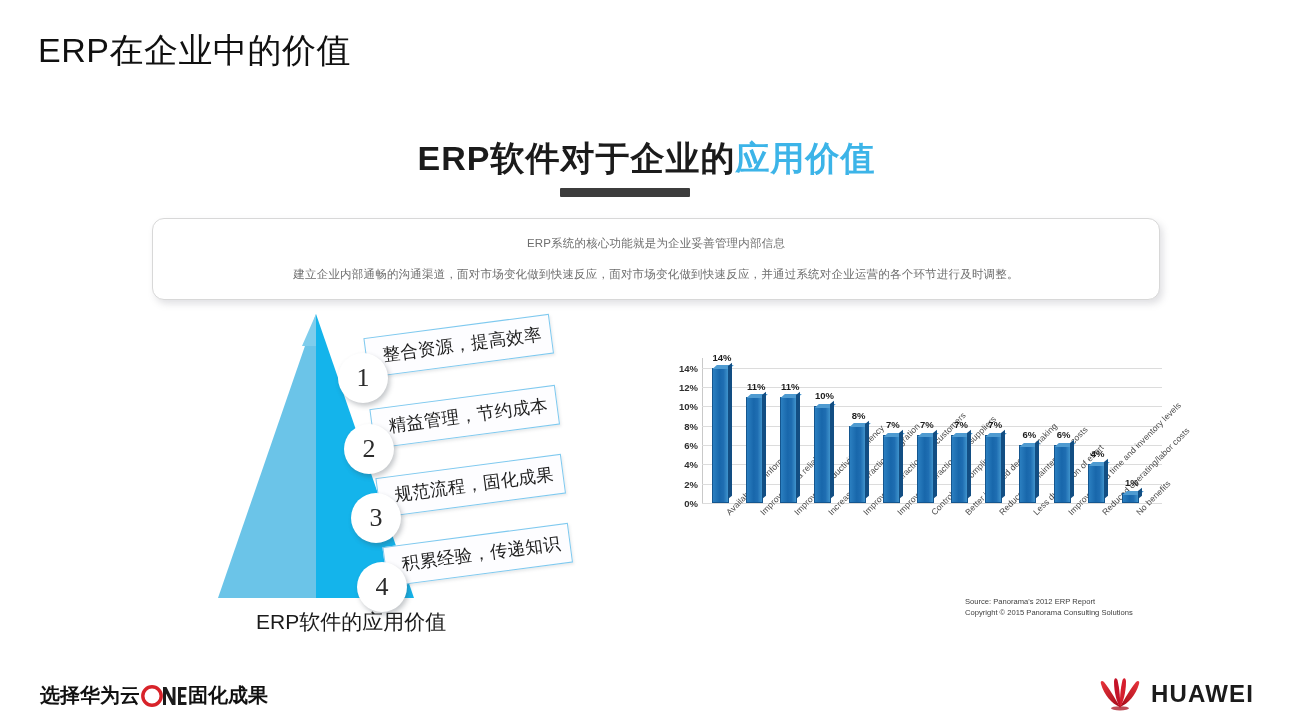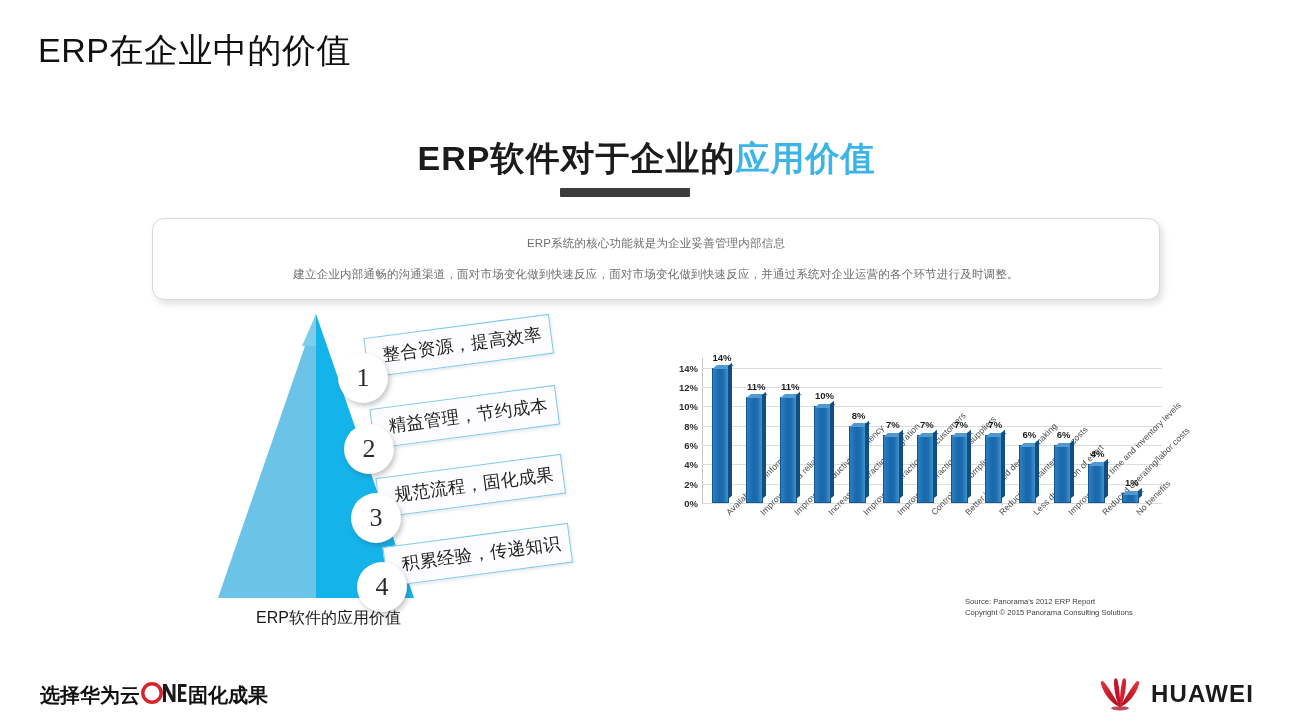--- a/index.html
+++ b/index.html
@@ -78,21 +78,21 @@
     box-shadow: 1px 2px 3px rgba(80,90,100,0.13);
     letter-spacing: 0.3px;
   }
   .lbl-1 { left: 170px; top: 32px;  transform: rotate(-7.5deg); }
   .lbl-2 { left: 176px; top: 103px; transform: rotate(-7.5deg); }
   .lbl-3 { left: 182px; top: 172px; transform: rotate(-7.5deg); }
   .lbl-4 { left: 189px; top: 241px; transform: rotate(-7.5deg); }
 
   .pyr-caption {
     position: absolute; left: 60px; top: 302px;
-    font-size: 16px; color: #1b1b1b; white-space: nowrap;
+    font-size: 21px; color: #1b1b1b; white-space: nowrap;
   }
 
   
   .chart-wrap { position: absolute; left: 662px; top: 318px; width: 515px; height: 330px; }
   .chart-title {
     position: absolute; left: 0; top: 10px; width: 515px;
     text-align: center; font-size: 13.5px; font-weight: bold; color: #1a1a1a;
     letter-spacing: 0.2px;
   }
   .plot {
@@ -137,21 +137,21 @@
     letter-spacing: 0.1px;
   }
   .chart-source {
     position: absolute; left: 303px; top: 278px;
     font-size: 7.6px; color: #3d3d3d; line-height: 1.45; white-space: nowrap;
   }
 
   
   .footer-slogan {
     position: absolute; left: 40px; top: 682px;
-    display: flex; align-items: flex-start; gap: 0px;
+    display: flex; align-items: center; gap: 0px;
     font-size: 20px; font-weight: bold; color: #111;
     white-space: nowrap;
   }
   .one-mark { display: inline-flex; align-items: center; margin: 0 1px; }
 
   .huawei-logo {
     position: absolute; left: 1098px; top: 677px;
     display: flex; align-items: center; gap: 9px;
   }
   .huawei-word {

